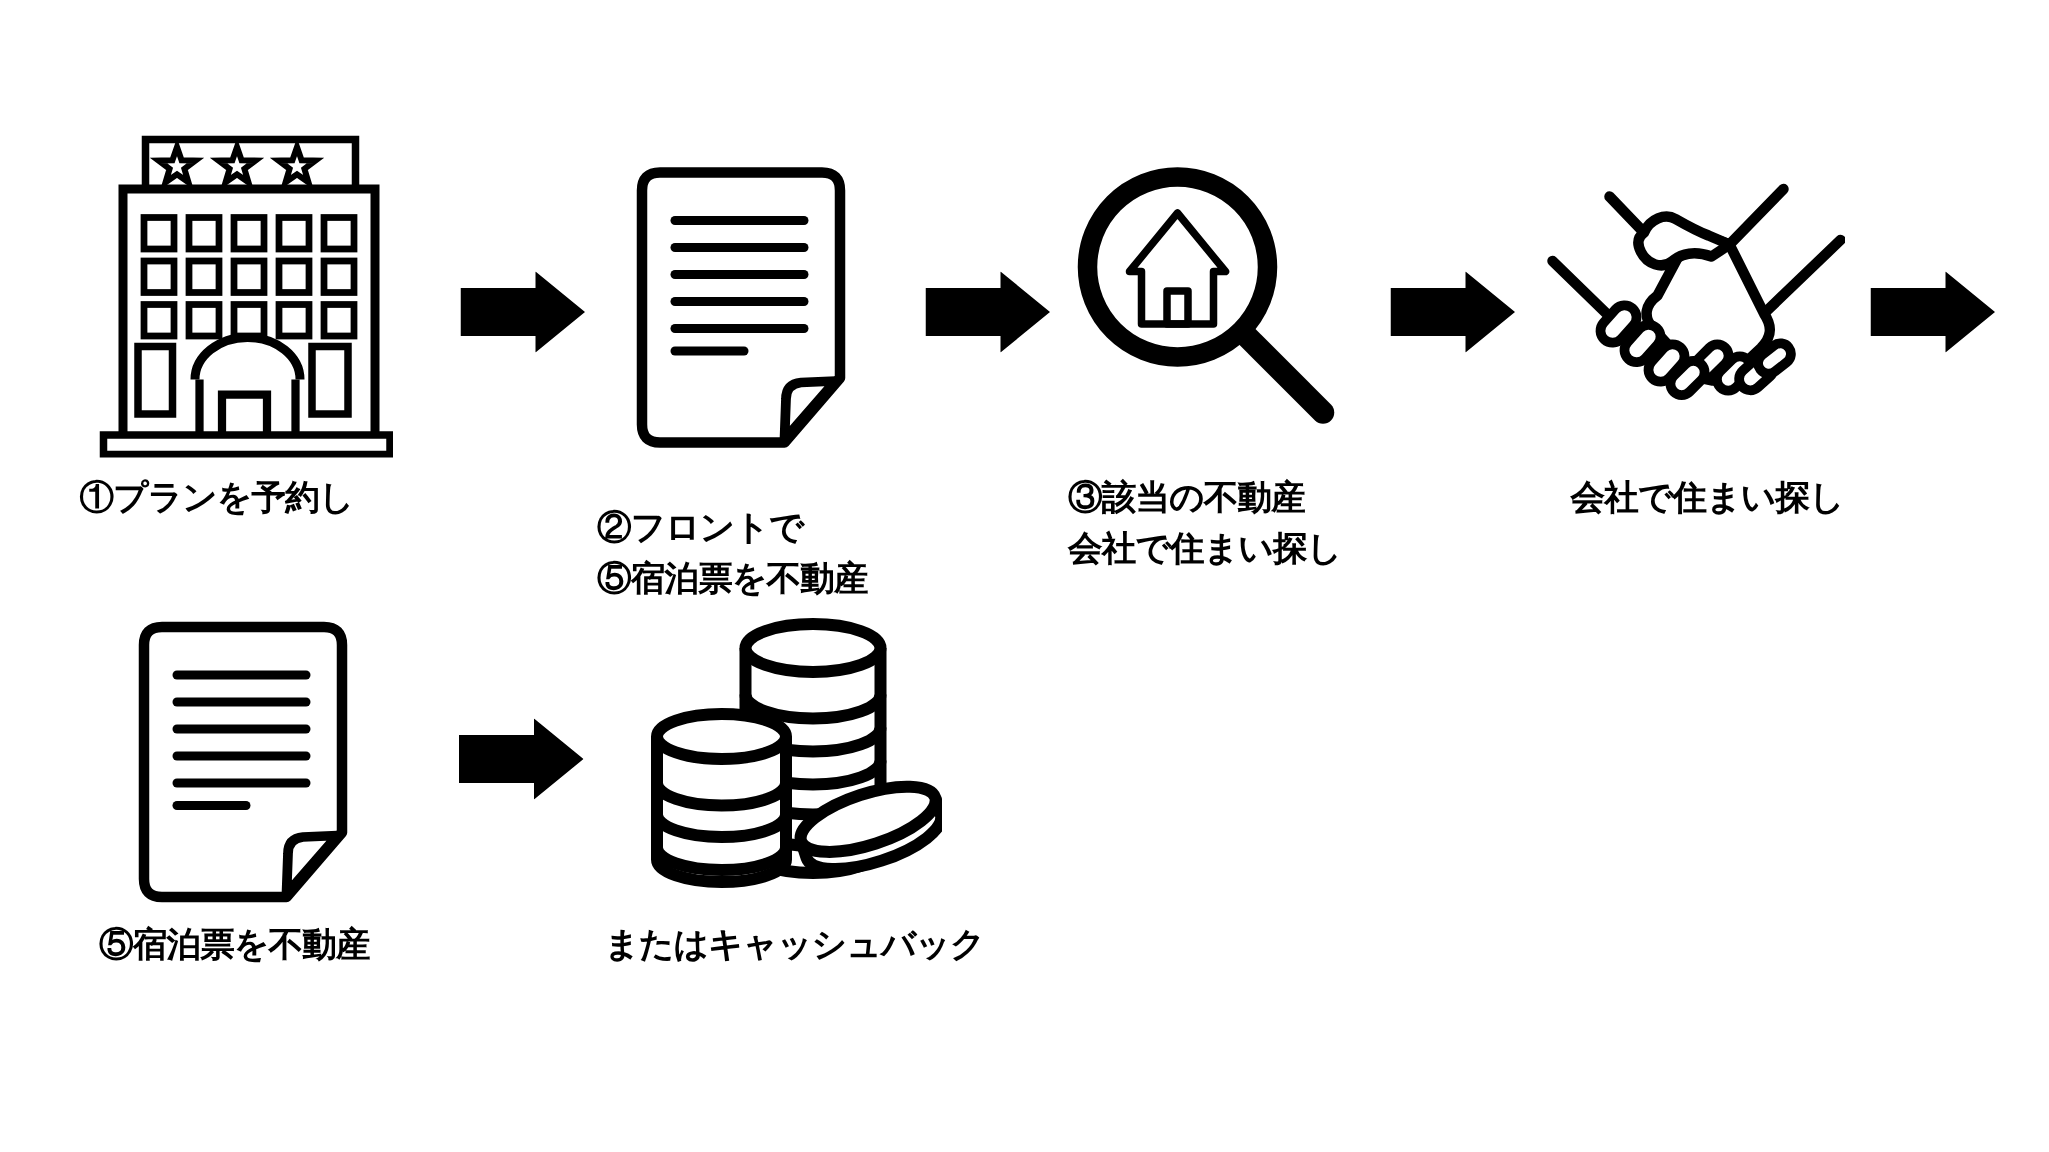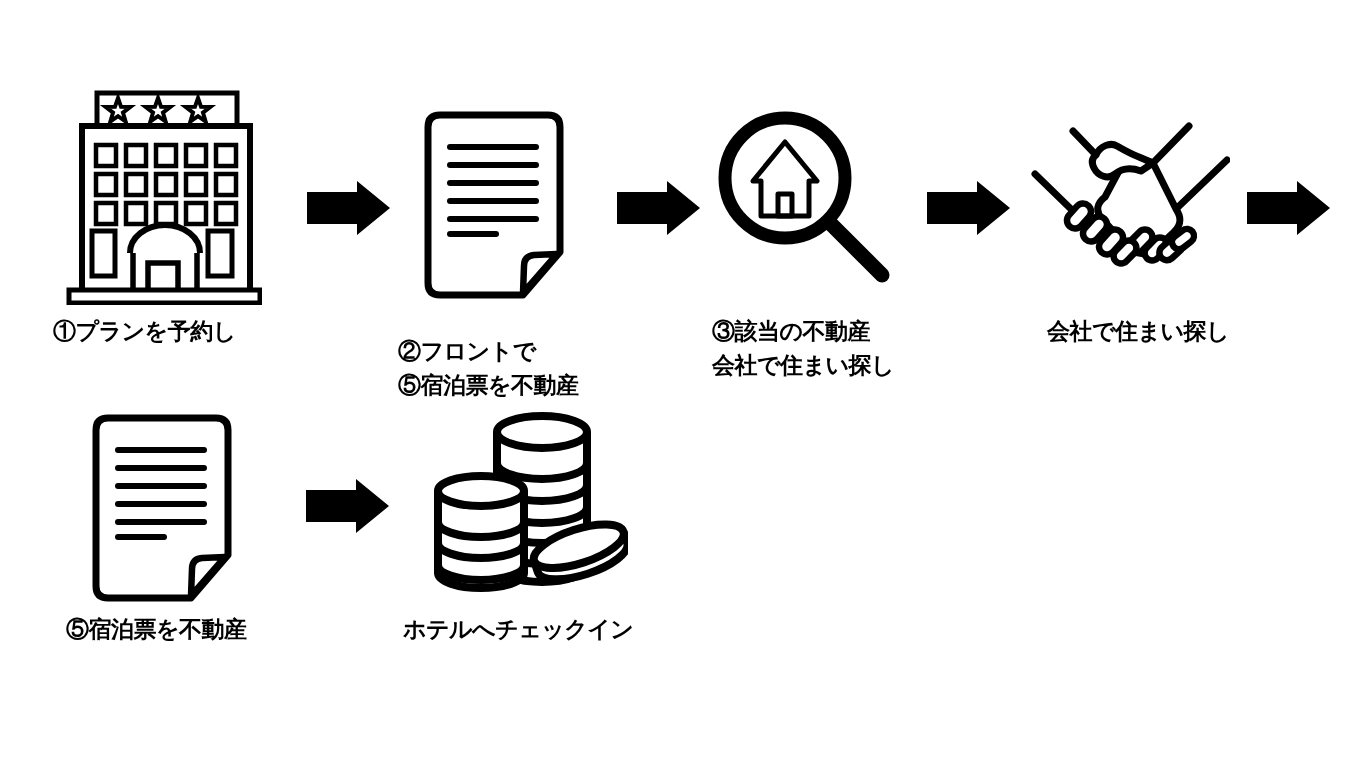--- a/index.html
+++ b/index.html
@@ -200,16 +200,16 @@
     <div>③該当の不動産</div>
     <div>会社で住まい探し</div>
   </div>
   <div class="caption pos-c4">
     <div>会社で住まい探し</div>
   </div>
   <div class="caption pos-c5">
     <div>⑤宿泊票を不動産</div>
   </div>
   <div class="caption pos-c6">
-    <div>ホテルへチェックイン</div>
+    <div>またはキャッシュバック</div>
   </div>
 
 </div>
 
 </body></html>

